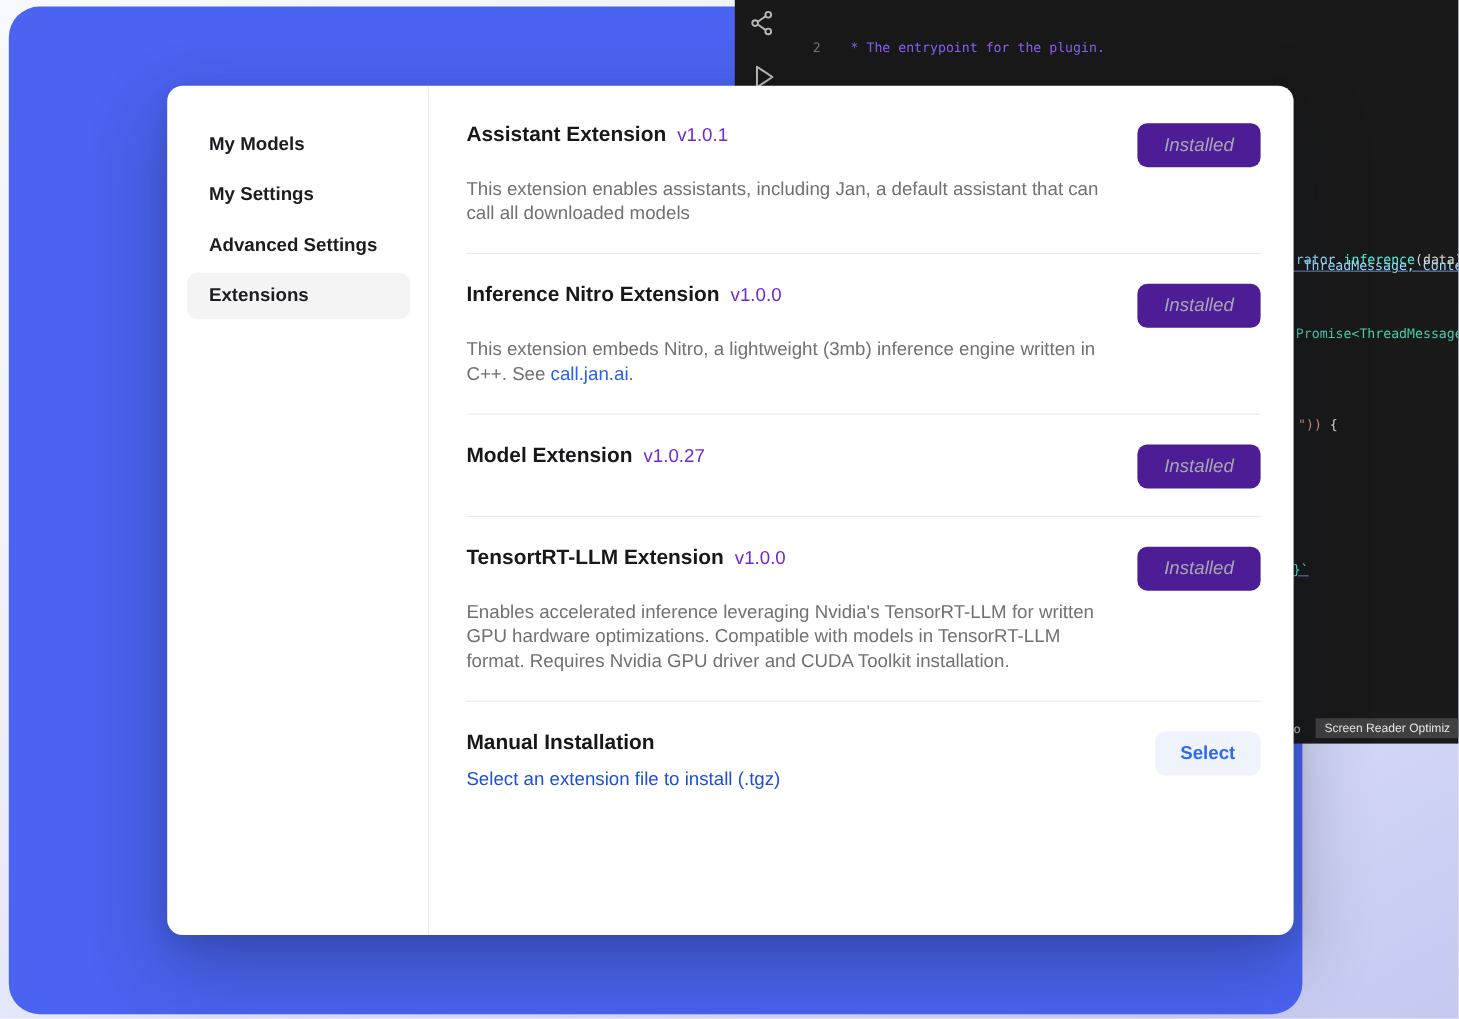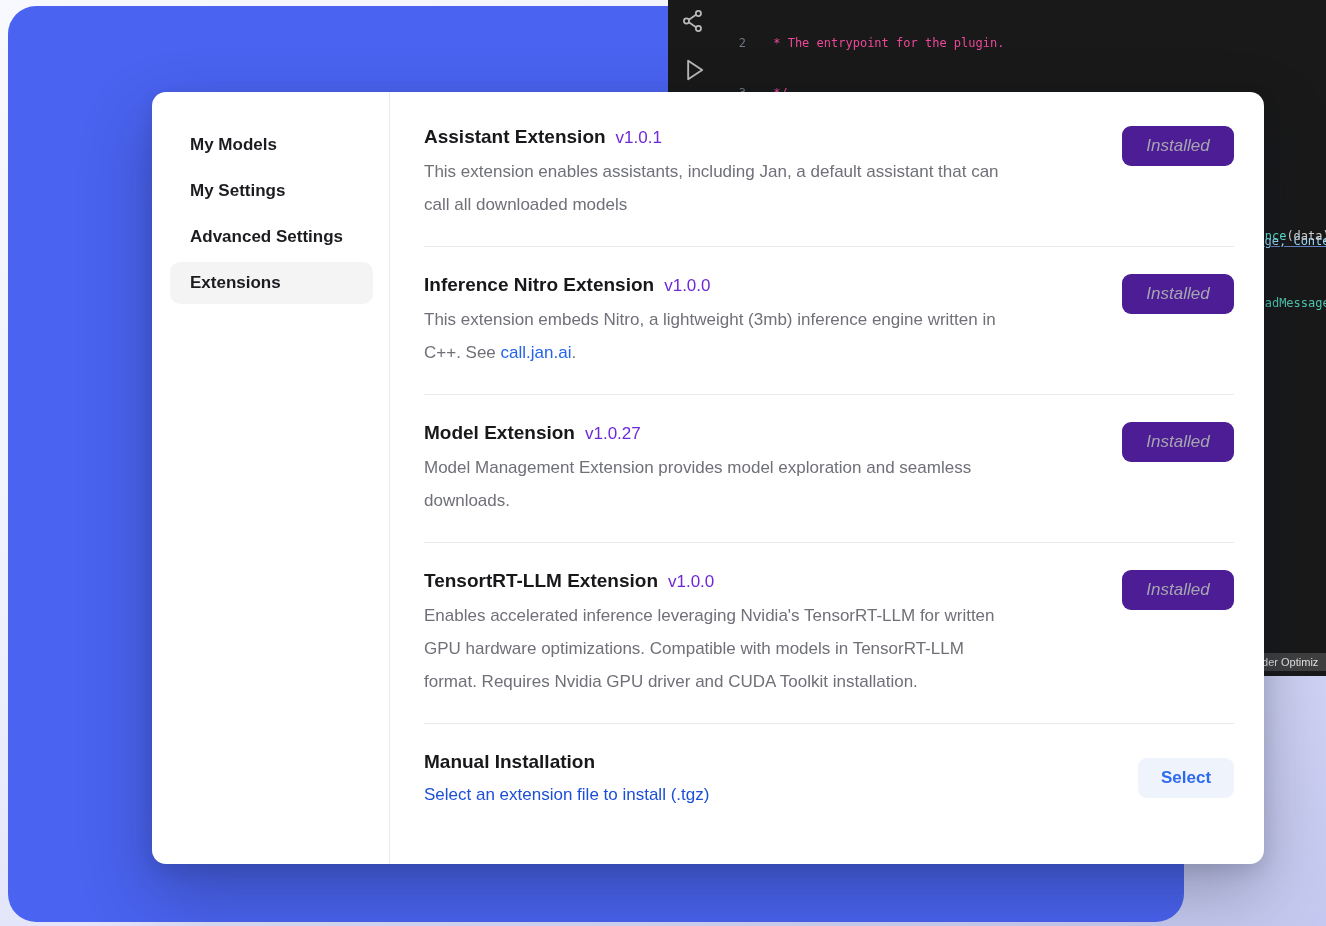--- a/index.html
+++ b/index.html
@@ -27,21 +27,21 @@
 
   .code {
     position:absolute; left:0; top:2px; right:0;
     font-family:"DejaVu Sans Mono", monospace;
     font-size:12px; line-height:16.5px; white-space:pre;
   }
   .code-row { display:flex; }
   .gutter { flex:0 0 90px; text-align:right; padding-right:12px; color:#6e7681; }
   .code-text { padding-left:8px; white-space:pre; overflow:hidden; }
 
-  .tok-comment { color:#ec4899; }
+  .tok-comment { color:#8b5cf6; }
   .tok-kw { color:#c586c0; }
   .tok-var { color:#9cdcfe; }
   .tok-fn { color:#5eead4; }
   .tok-type { color:#4ec9b0; }
   .tok-str { color:#ce9178; }
   .tok-plain { color:#d4d4d4; }
   .tok-underline { text-decoration:underline; text-decoration-color:rgba(130,170,255,.75); }
 
   .frag {
     position:absolute; font-family:"DejaVu Sans Mono", monospace; font-size:12px;
@@ -55,55 +55,55 @@
   .status-left {
     position:absolute; left:502px; top:657px; color:#cccccc; font-size:11px;
   }
   .status-chip {
     position:absolute; left:528px; top:653px; background:#404040; color:#e6e6e6;
     font-size:11px; padding:3px 8px; white-space:nowrap; max-width:130px; overflow:hidden;
   }
 
   
   .modal {
-    position:absolute; left:152px; top:92px; width:1112px; height:772px;
+    position:absolute; left:152px; top:78px; width:1024px; height:772px;
     background:#ffffff; border-radius:14px; display:flex; overflow:hidden;
     box-shadow:0 30px 70px rgba(15,23,42,.30), 0 6px 18px rgba(15,23,42,.12);
   }
   .sidebar {
     flex:0 0 238px; width:238px; border-right:1px solid #e9e9ee;
     padding-top:28px;
   }
   .side-item {
     margin:4px 16px 4px 18px; padding:11px 20px;
     font-size:17px; font-weight:700; color:#1b1b20;
     border-radius:10px; cursor:pointer;
   }
   .side-item.active { background:#f4f4f5; }
 
   .content { flex:1; padding:34px 30px 0 34px; }
 
   .ext-row { display:flex; align-items:flex-start; justify-content:space-between; }
   .ext-title { font-size:19px; font-weight:700; color:#18181b; }
   .ext-version { font-weight:400; font-size:17px; color:#6d28d9; margin-left:10px; }
   .ext-desc {
-    margin-top:7px; font-size:17px; line-height:33px; color:#6f7078; max-width:582px;
+    margin-top:27px; font-size:17px; line-height:22px; color:#6f7078; max-width:582px;
   }
   .link { color:#2563eb; cursor:pointer; }
 
   .btn {
     border:none; border-radius:9px; font-family:"Liberation Sans", sans-serif;
     font-size:17px; padding:10px 18px; min-width:112px; text-align:center; cursor:pointer;
   }
   .btn-installed { background:#4c1d95; color:#a6a6b0; font-weight:500;font-style:italic; }
   .btn-select { background:#eff3fb; color:#2e6af0; font-weight:700; min-width:96px; }
 
   hr.sep { border:none; border-top:1px solid #e9e9ee; margin:25px 0 27px 0; }
 
-  .manual-row { display:flex; align-items:center; justify-content:space-between; }
+  .manual-row { display:flex; align-items:flex-start; justify-content:space-between; }
   .manual-title { font-size:19px; font-weight:700; color:#18181b; }
   .manual-desc { margin-top:12px; font-size:17px; color:#1d4ed8; }
 </style>
 </head>
 <body>
 
 <div>
 
   <div class="blue-panel"></div>
 
@@ -184,21 +184,20 @@
           <div><span class="ext-title">Inference Nitro Extension</span><span class="ext-version">v1.0.0</span></div>
           <div class="ext-desc"><span>This extension embeds Nitro, a lightweight (3mb) inference engine written in C++. See </span><span class="link">call.jan.ai</span><span>.</span></div>
         </div>
         <button class="btn btn-installed">Installed</button>
       </div>
       <hr class="sep">
 
       <div class="ext-row">
         <div>
           <div><span class="ext-title">Model Extension</span><span class="ext-version">v1.0.27</span></div>
-          <div class="ext-desc">Model Management Extension provides model exploration and seamless downloads.</div>
         </div>
         <button class="btn btn-installed">Installed</button>
       </div>
       <hr class="sep">
 
       <div class="ext-row">
         <div>
           <div><span class="ext-title">TensortRT-LLM Extension</span><span class="ext-version">v1.0.0</span></div>
           <div class="ext-desc">Enables accelerated inference leveraging Nvidia's TensorRT-LLM for written GPU hardware optimizations. Compatible with models in TensorRT-LLM format. Requires Nvidia GPU driver and CUDA Toolkit installation.</div>
         </div>

